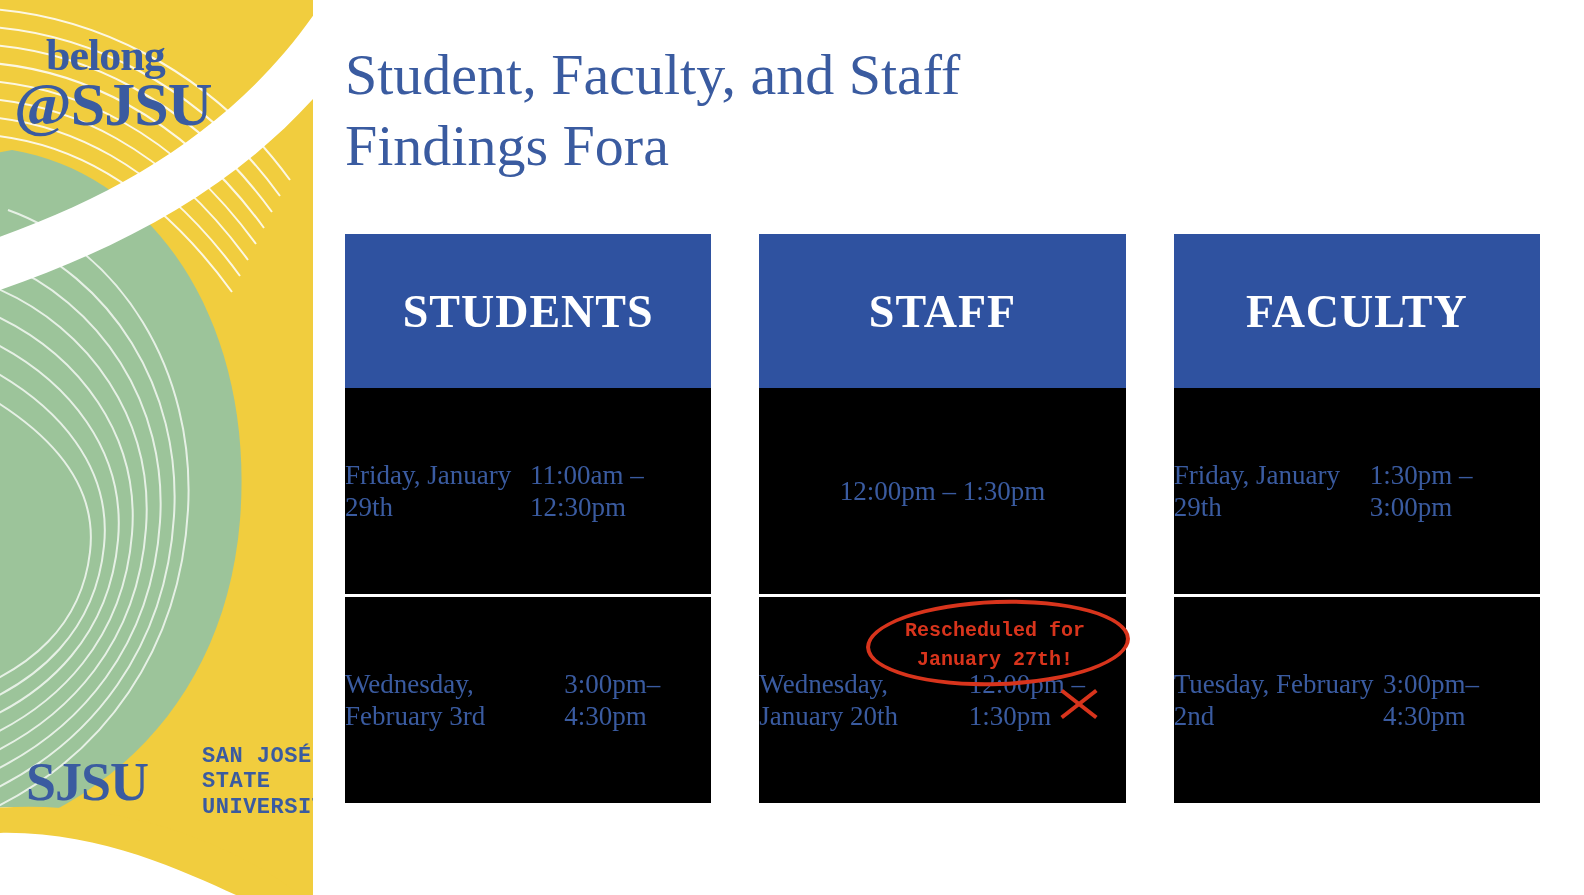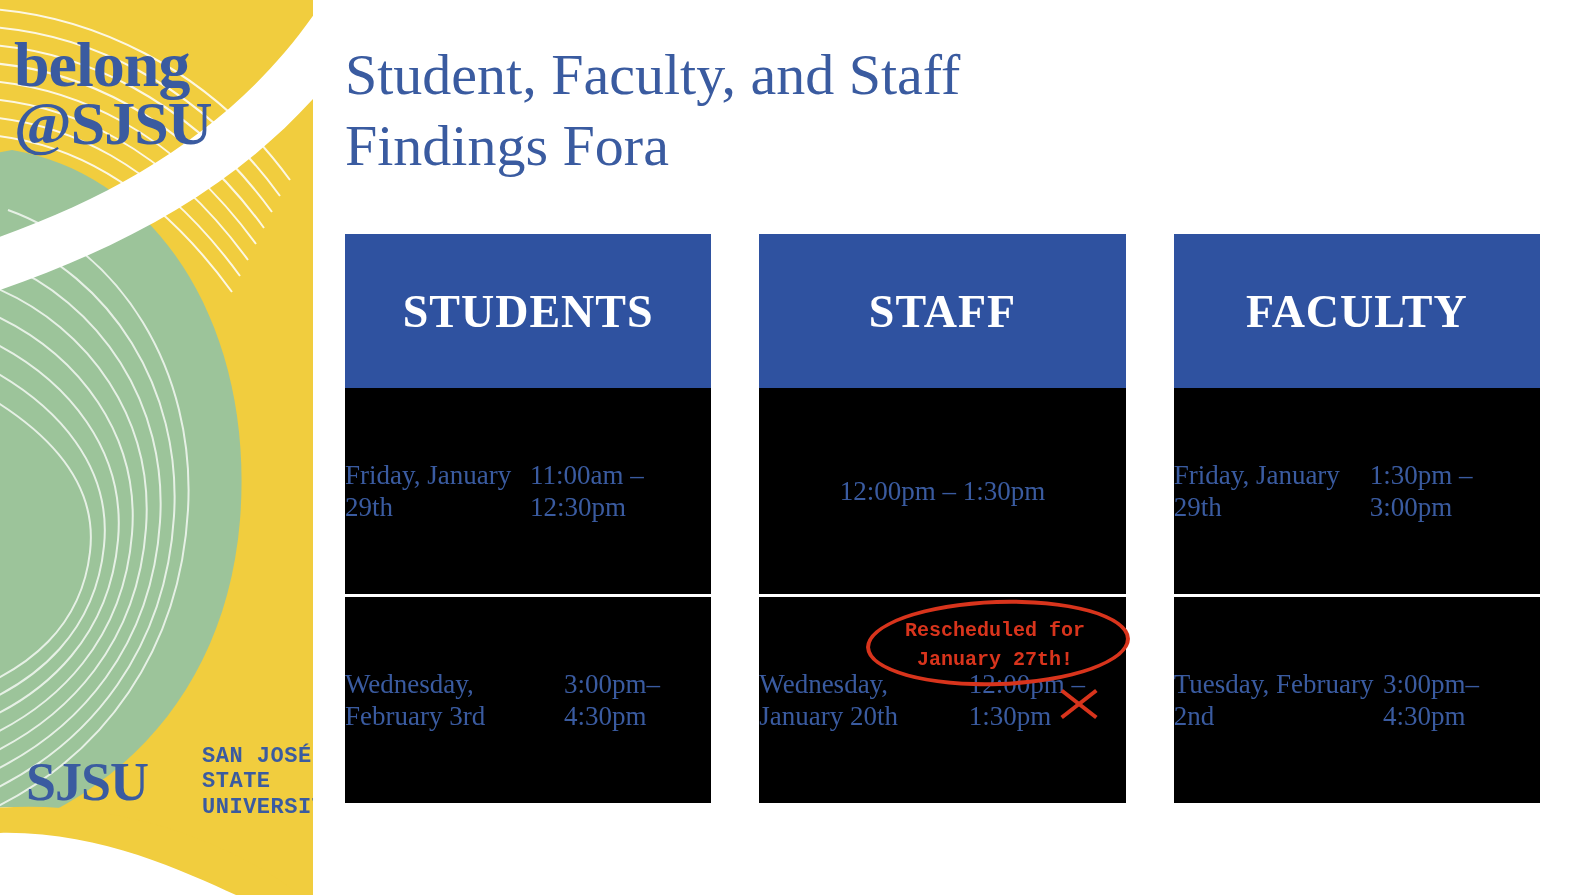--- a/index.html
+++ b/index.html
@@ -39,24 +39,25 @@
     position: absolute;
     left: 14px;
     top: 36px;
     width: 280px;
     color: #3a5ba0;
     font-family: "Liberation Serif", serif;
     line-height: 0.92;
     z-index: 5;
   }
   .belong-logo .l1 {
-    font-size: 64px;
+    font-size: 44px;
     font-weight: 700;
     letter-spacing: -1px;
     display: block;
+    margin-left: 32px;
   }
   .belong-logo .l2 {
     font-size: 62px;
     font-weight: 700;
     letter-spacing: -1px;
     display: block;
   }
   .sjsu-logo {
     position: absolute;
     left: 26px;
@@ -98,21 +99,21 @@
     letter-spacing: 0px;
   }
 
   
   .table {
     position: absolute;
     left: 345px;
     top: 234px;
     width: 1195px;
     display: flex;
-    justify-content: space-between;
+    justify-content: flex-end;
     gap: 48px;
   }
   .col {
     width: 380px;
   }
   .col-head {
     height: 154px;
     background: #2f52a0;
     display: flex;
     align-items: center;

